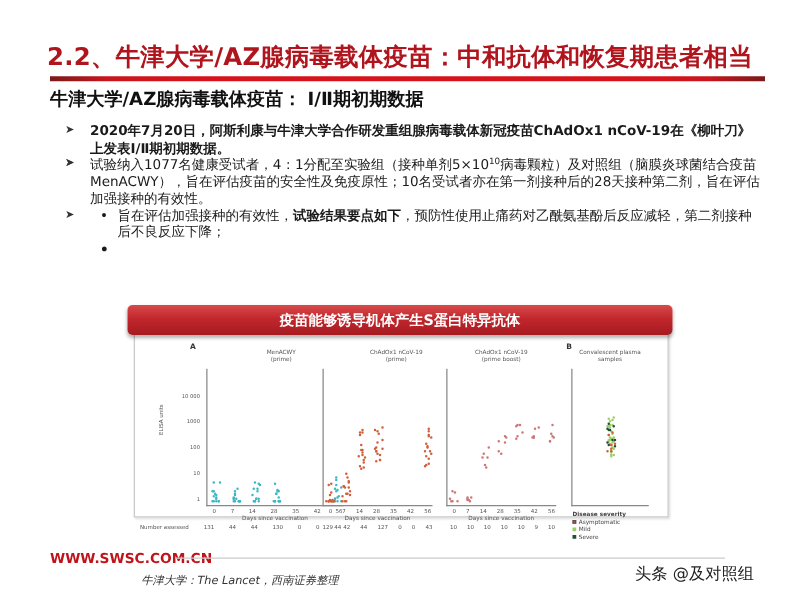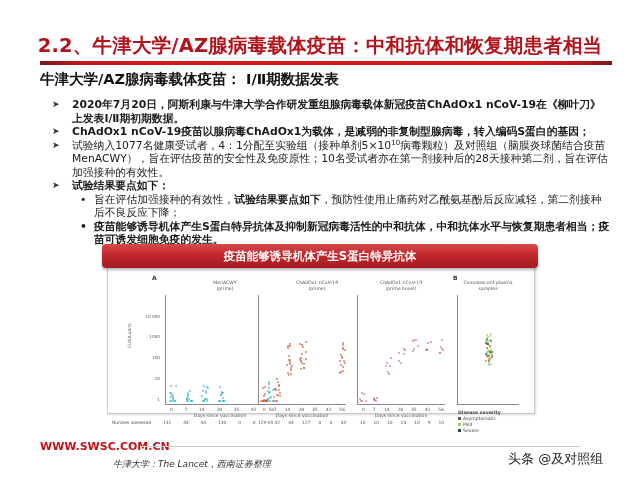--- a/index.html
+++ b/index.html
@@ -44,46 +44,43 @@
   .footer-url { position: absolute; left: 40px; top: 440px; font-size: 11px; color: #c0141b; font-weight: bold; }
   .footer-rule { position: absolute; left: 140px; top: 446px; width: 440px; height: 1px; background: #ccc; }
   .source { position: absolute; left: 113px; top: 458px; font-size: 9px; font-style: italic; color: #333; }
   .watermark { position: absolute; left: 508px; top: 450px; font-size: 13px; color: #222; }
 </style>
 </head>
 <body>
 
 <div class="slide-title">2.2、牛津大学/AZ腺病毒载体疫苗：中和抗体和恢复期患者相当</div>
 <div class="title-rule"></div>
-<div class="subtitle">牛津大学/AZ腺病毒载体疫苗： Ⅰ/Ⅱ期数据发表</div>
+<div class="subtitle">牛津大学/AZ腺病毒载体疫苗： Ⅰ/Ⅱ期初期数据</div>
 
 <div class="body-text">
   <div class="bullet bold">
     <span class="arrow">➤</span>
     <span>2020年7月20日，阿斯利康与牛津大学合作研发重组腺病毒载体新冠疫苗ChAdOx1 nCoV-19在《柳叶刀》上发表Ⅰ/Ⅱ期初期数据。</span>
   </div>
   <div class="bullet bold">
     <span class="arrow">➤</span>
-    <span>ChAdOx1 nCoV-19疫苗以腺病毒ChAdOx1为载体，是减弱的非复制型腺病毒，转入编码S蛋白的基因；</span>
   </div>
   <div class="bullet">
     <span class="arrow">➤</span>
     <span>试验纳入1077名健康受试者，4：1分配至实验组（接种单剂5×10</span><sup>10</sup><span>病毒颗粒）及对照组（脑膜炎球菌结合疫苗MenACWY），旨在评估疫苗的安全性及免疫原性；10名受试者亦在第一剂接种后的28天接种第二剂，旨在评估加强接种的有效性。</span>
   </div>
   <div class="bullet bold">
     <span class="arrow">➤</span>
-    <span>试验结果要点如下：</span>
   </div>
   <div class="sub">
     <span class="dot">•</span>
     <span>旨在评估加强接种的有效性，</span><span class="b">试验结果要点如下</span><span>，预防性使用止痛药对乙酰氨基酚后反应减轻，第二剂接种后不良反应下降；</span>
   </div>
   <div class="sub b">
     <span class="dot">•</span>
-    <span>疫苗能够诱导机体产生S蛋白特异抗体及抑制新冠病毒活性的中和抗体，中和抗体水平与恢复期患者相当；疫苗可诱发细胞免疫的发生。</span>
   </div>
 </div>
 
 <div class="figure"></div>
 <div class="fig-banner">疫苗能够诱导机体产生S蛋白特异抗体</div>
 
 <div class="panel-letter" style="left:152px; top:274px;">A</div>
 <div class="panel-letter" style="left:453px; top:274px;">B</div>
 
 <div class="ylabel" style="left:127px; top:348px;">ELISA units</div>

